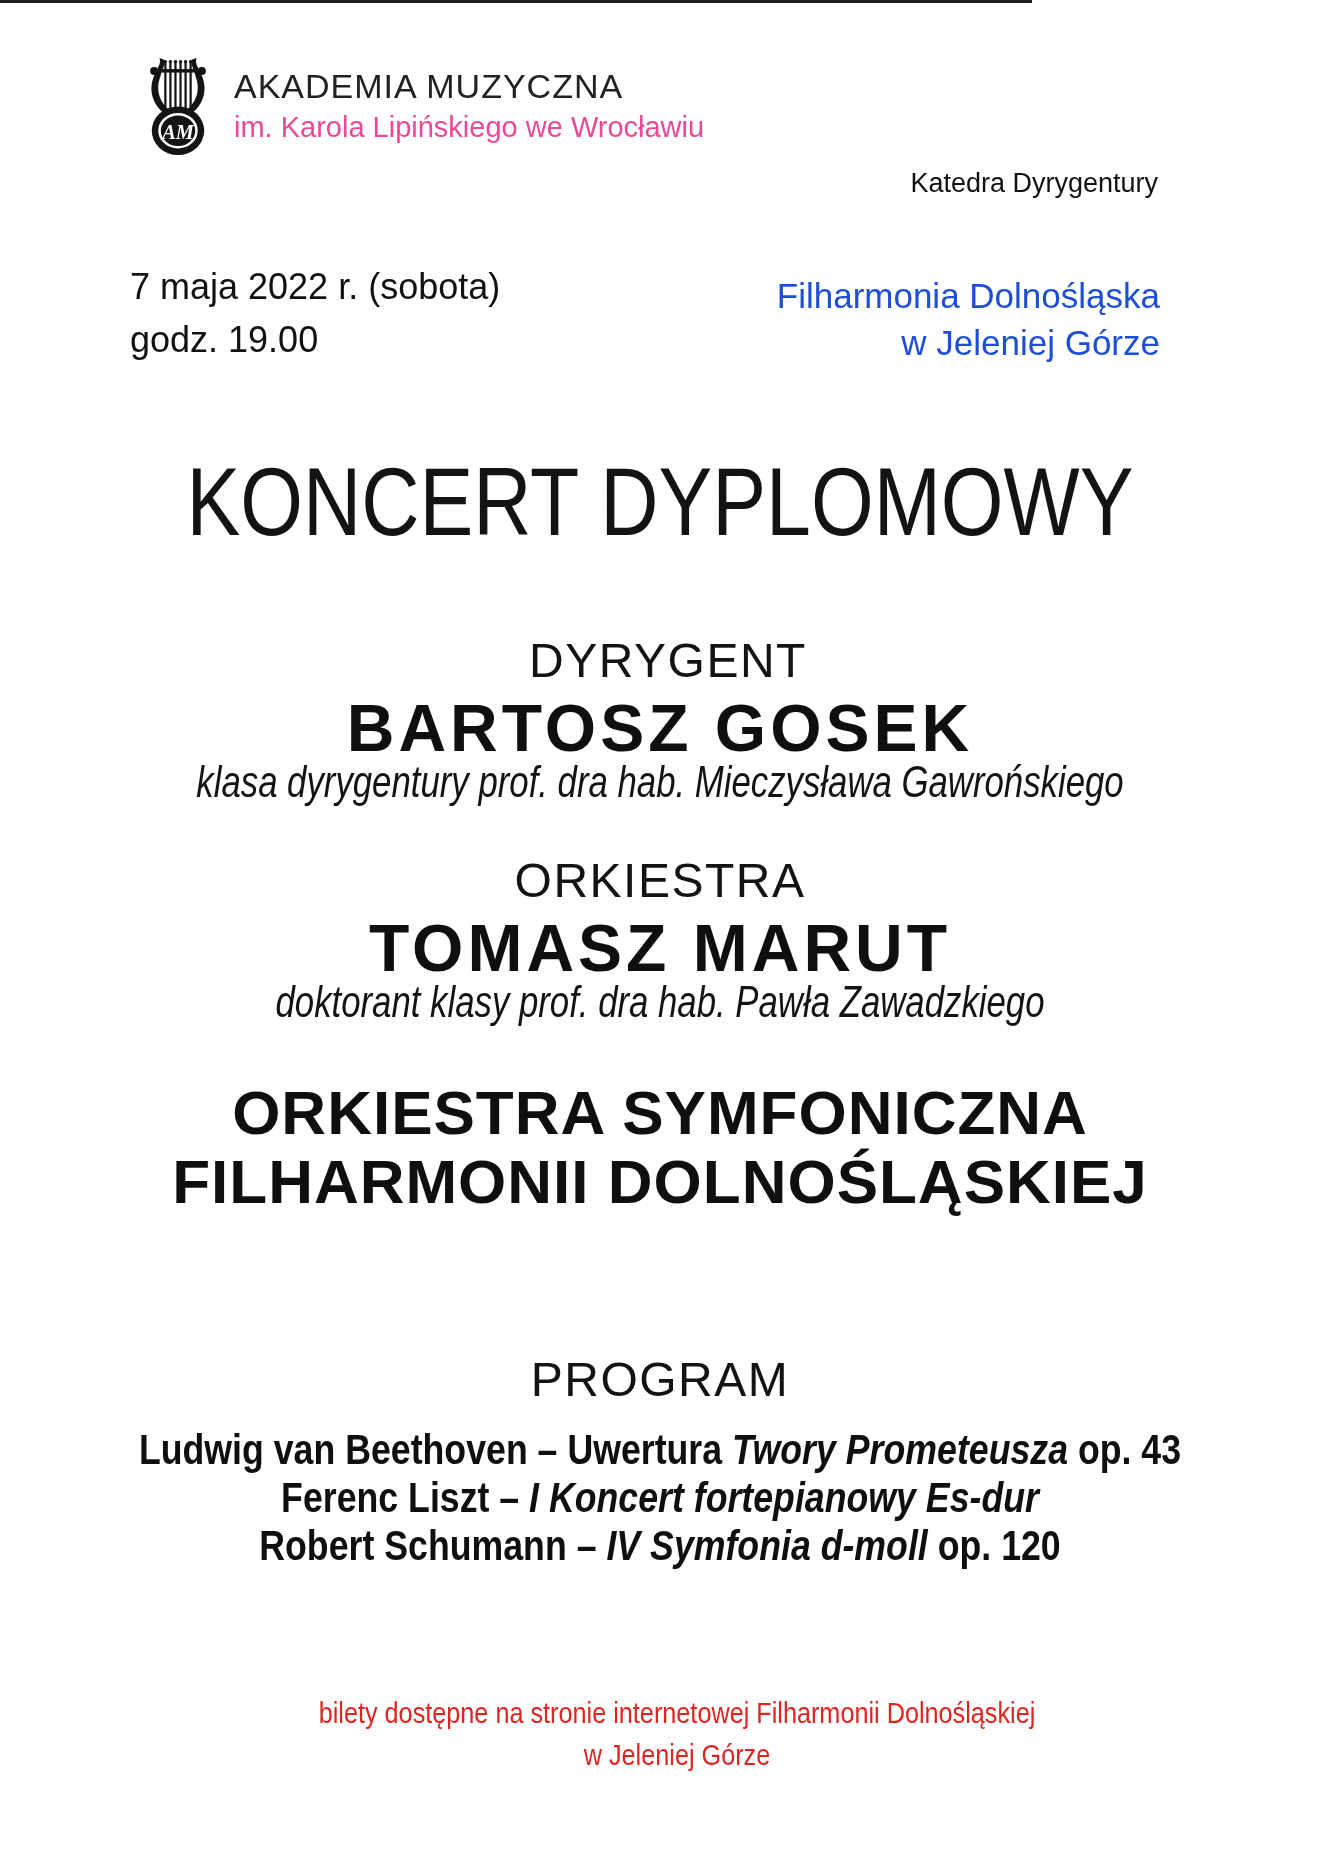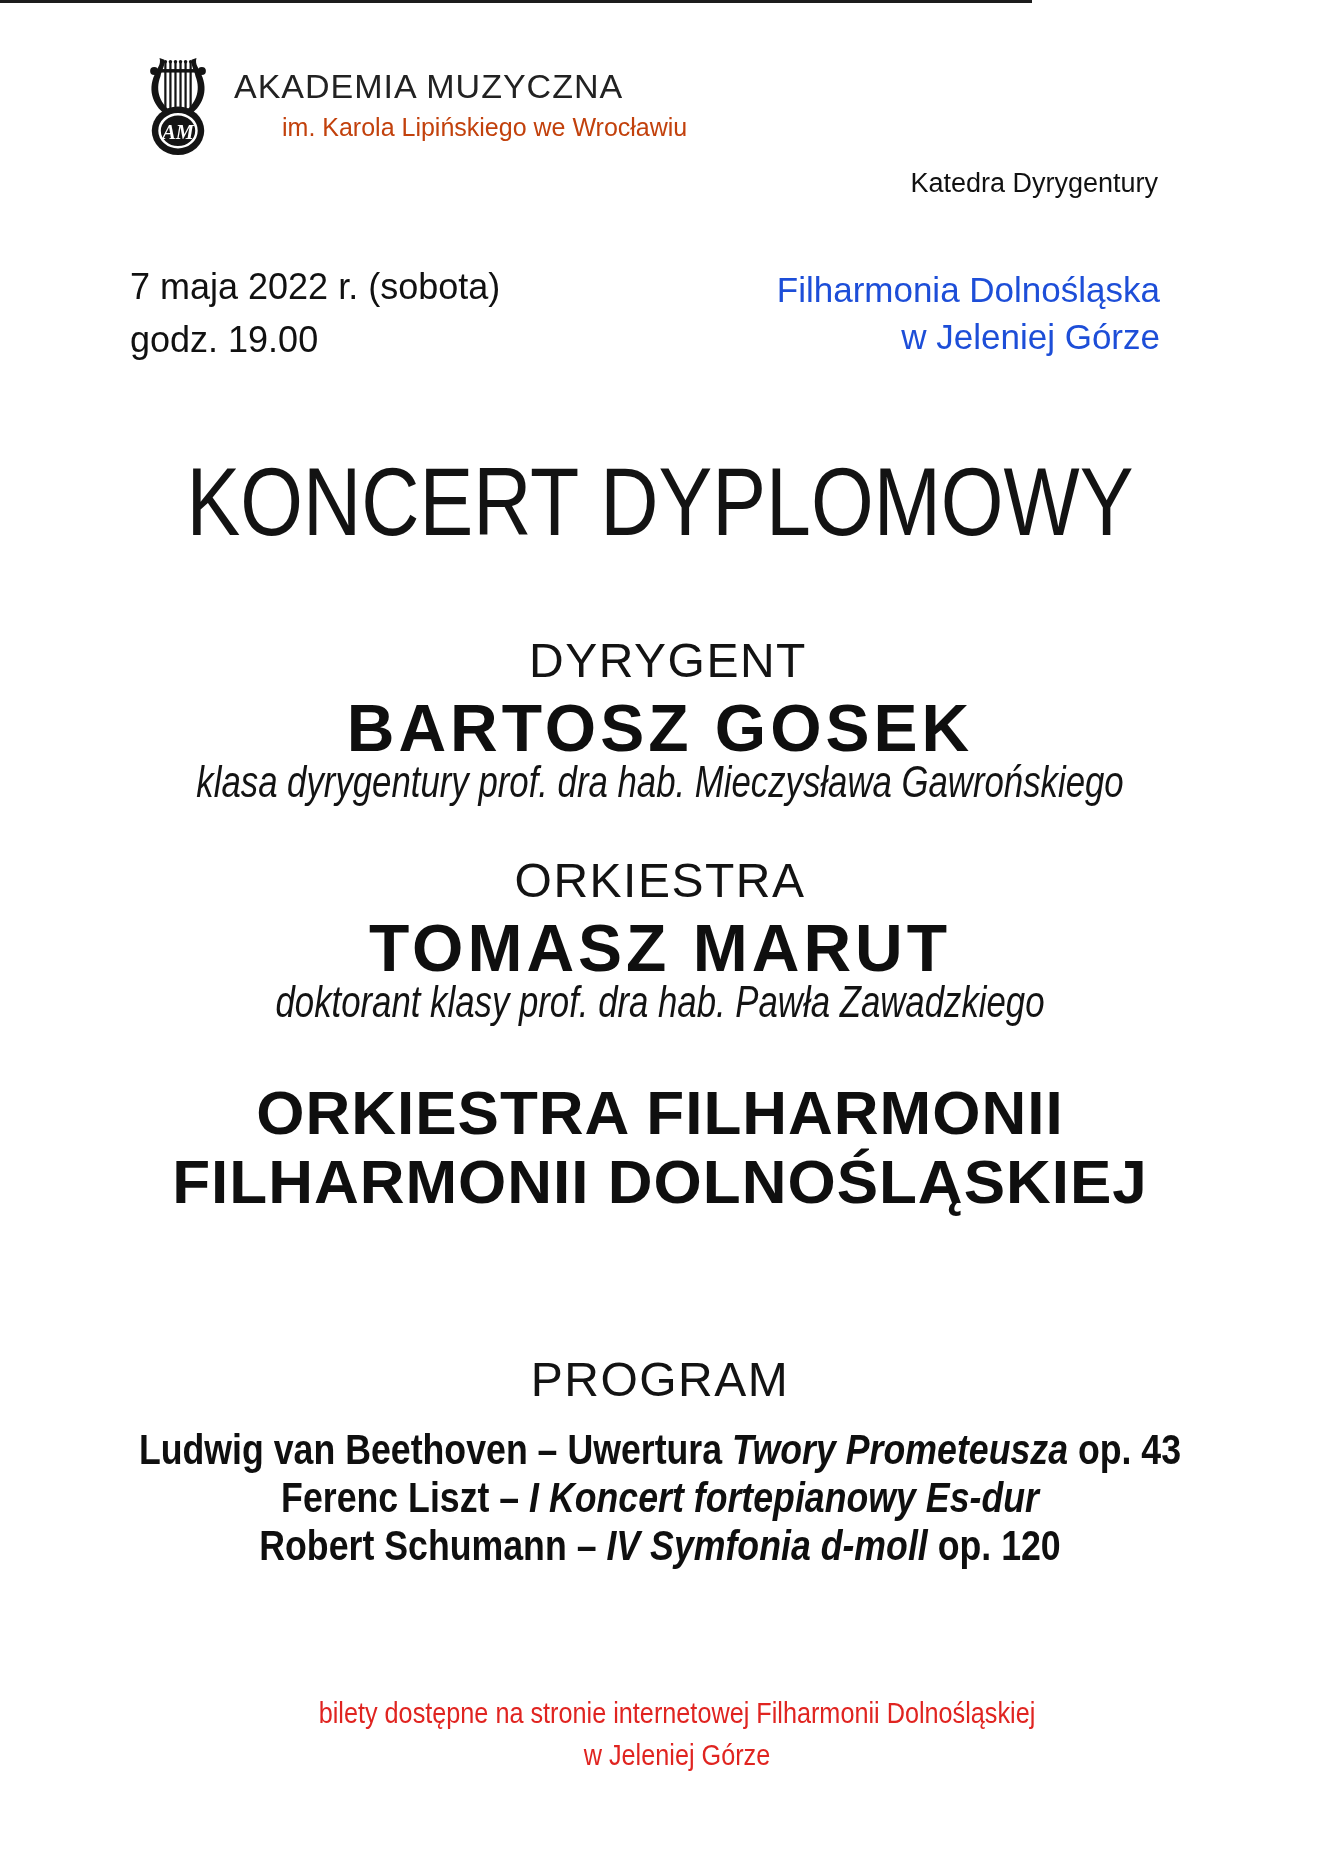--- a/index.html
+++ b/index.html
@@ -12,25 +12,25 @@
     color: #161616;
     overflow: hidden;
   }
   .abs { position: absolute; }
   .centerline { position:absolute; left:0; width:100%; text-align:center; white-space:nowrap; }
 
   
   .logo { left:138px; top:54px; width:80px; height:102px; }
   .brand { left:234px; top:66px; }
   .brand-name { font-size:34px; letter-spacing:1px; color:#222; line-height:40px; }
-  .brand-sub  { font-size:25px; color:#c2410c; line-height:37px; margin-top:3px;margin-left:48px; }
+  .brand-sub  { font-size:29px; color:#ec4899; line-height:37px; margin-top:3px; }
   .department { right:162px; top:168px; font-size:27px; color:#111; }
   .rule { left:126px; top:242px; width:1032px; height:3px; background:#1d1d1d; }
 
-  .info-row { left:130px; top:260px; width:1030px; display:flex; justify-content:space-between; align-items:center; }
+  .info-row { left:130px; top:260px; width:1030px; display:flex; justify-content:space-between; align-items:flex-end; }
   .info-left  { font-size:36px; line-height:53px; color:#111; }
   .info-right { font-size:35px; line-height:47px; color:#1d4ed8; text-align:right; }
 
   
   .main-title { top:452px; font-size:96px; line-height:100px; font-weight:400; color:#131313;
                 transform:scaleX(0.84); transform-origin:50% 50%; }
 
   .role    { font-size:48px; letter-spacing:1.5px; color:#131313; }
   .pname   { font-size:66px; font-weight:700; letter-spacing:4px; color:#0f0f0f; }
   .pdesc   { font-size:44px; font-style:italic; color:#131313; transform:scaleX(0.79); transform-origin:50% 50%; }
@@ -112,21 +112,21 @@
 
   <div class="centerline role role-conductor">DYRYGENT</div>
   <div class="centerline pname name-conductor">BARTOSZ GOSEK</div>
   <div class="centerline pdesc desc-conductor">klasa dyrygentury prof. dra hab. Mieczysława Gawrońskiego</div>
 
   <div class="centerline role role-piano">ORKIESTRA</div>
   <div class="centerline pname name-piano">TOMASZ MARUT</div>
   <div class="centerline pdesc desc-piano">doktorant klasy prof. dra hab. Pawła Zawadzkiego</div>
 
   <div class="centerline orchestra">
-    <div>ORKIESTRA FILHARMONII</div>
+    <div>ORKIESTRA SYMFONICZNA</div>
     <div>FILHARMONII DOLNOŚLĄSKIEJ</div>
   </div>
 
   <div class="centerline program-heading">PROGRAM</div>
 
   <div class="centerline program-items">
     <div class="pline"><span>Ludwig van Beethoven – Uwertura </span><span class="it">Twory Prometeusza</span><span> op. 43</span></div>
     <div class="pline"><span>Ferenc Liszt – </span><span class="it">I Koncert fortepianowy Es-dur</span><span></span></div>
     <div class="pline"><span>Robert Schumann – </span><span class="it">IV Symfonia d-moll</span><span> op. 120</span></div>
   </div>

